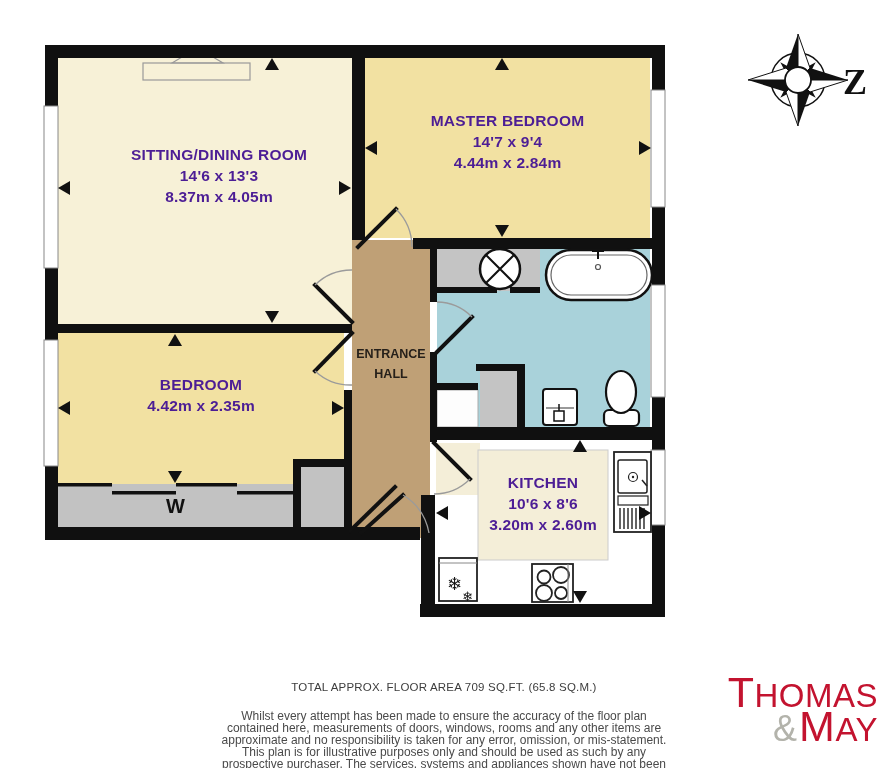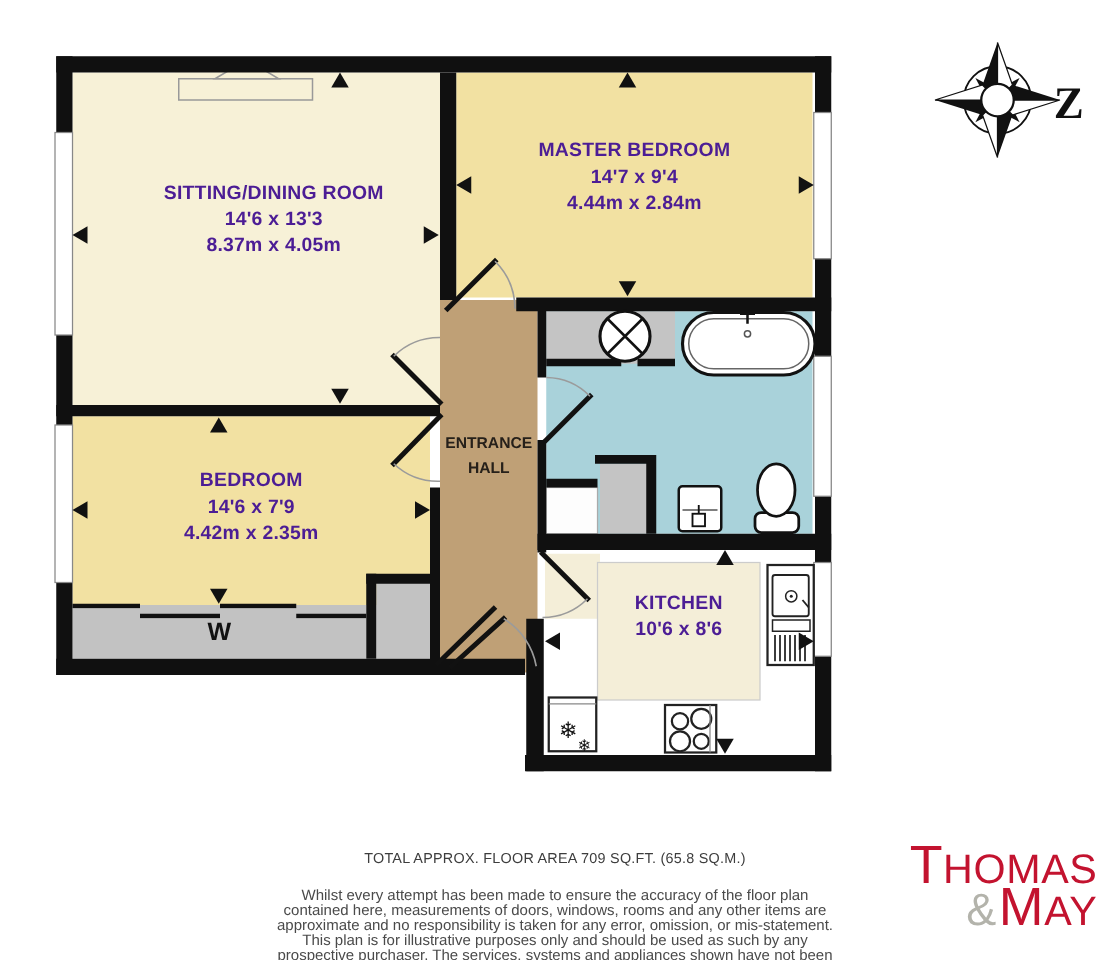--- a/index.html
+++ b/index.html
@@ -198,27 +198,27 @@
 </div>
 
 <div class="room-label" style="left:365px;top:110px;width:285px">
   <div>MASTER BEDROOM</div>
   <div>14'7 x 9'4</div>
   <div>4.44m x 2.84m</div>
 </div>
 
 <div class="room-label" style="left:58px;top:374px;width:286px">
   <div>BEDROOM</div>
-  <div>14'6 x 7'9</div>
   <div>4.42m x 2.35m</div>
 </div>
 
 <div class="room-label" style="left:460px;top:472px;width:166px">
   <div>KITCHEN</div>
   <div>10'6 x 8'6</div>
+  <div>3.20m x 2.60m</div>
 </div>
 
 <div class="hall-label">
   <div>ENTRANCE</div>
   <div>HALL</div>
 </div>
 
 <div class="w-label">W</div>
 
 <div class="footer">

